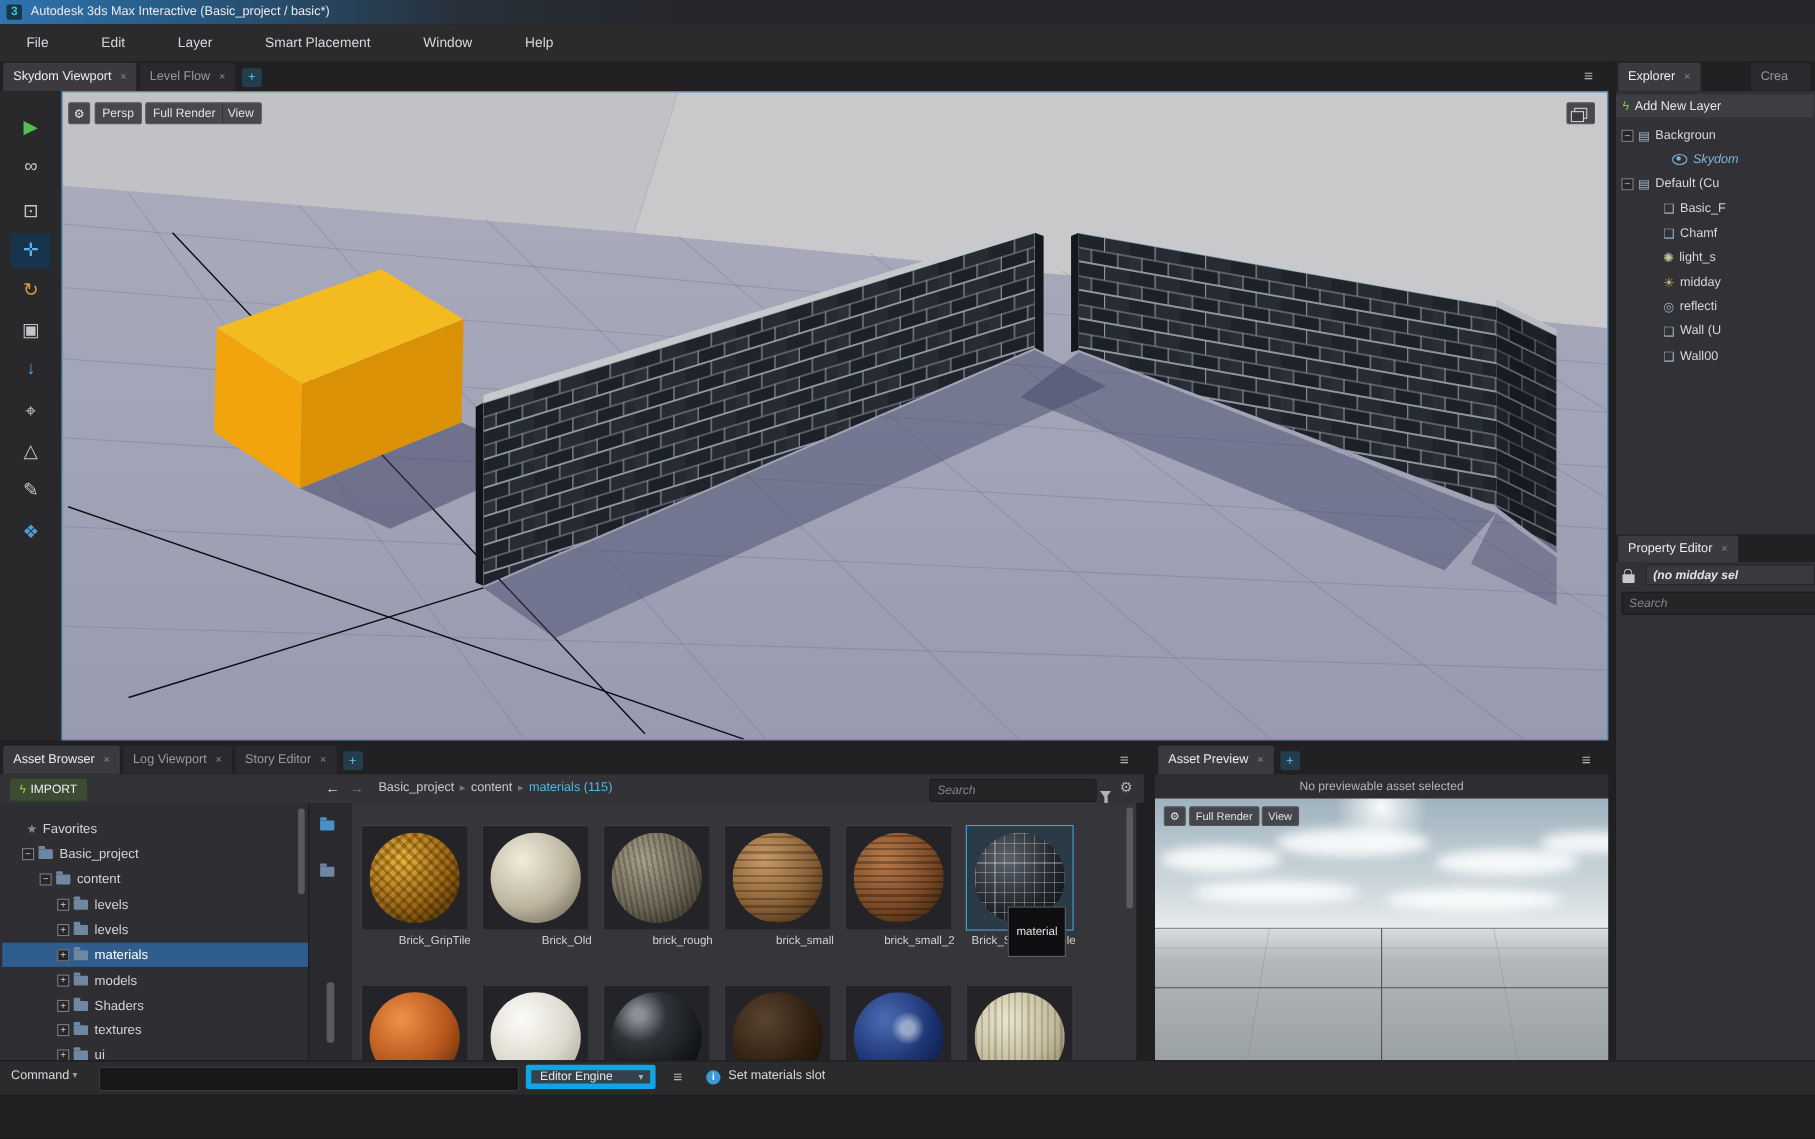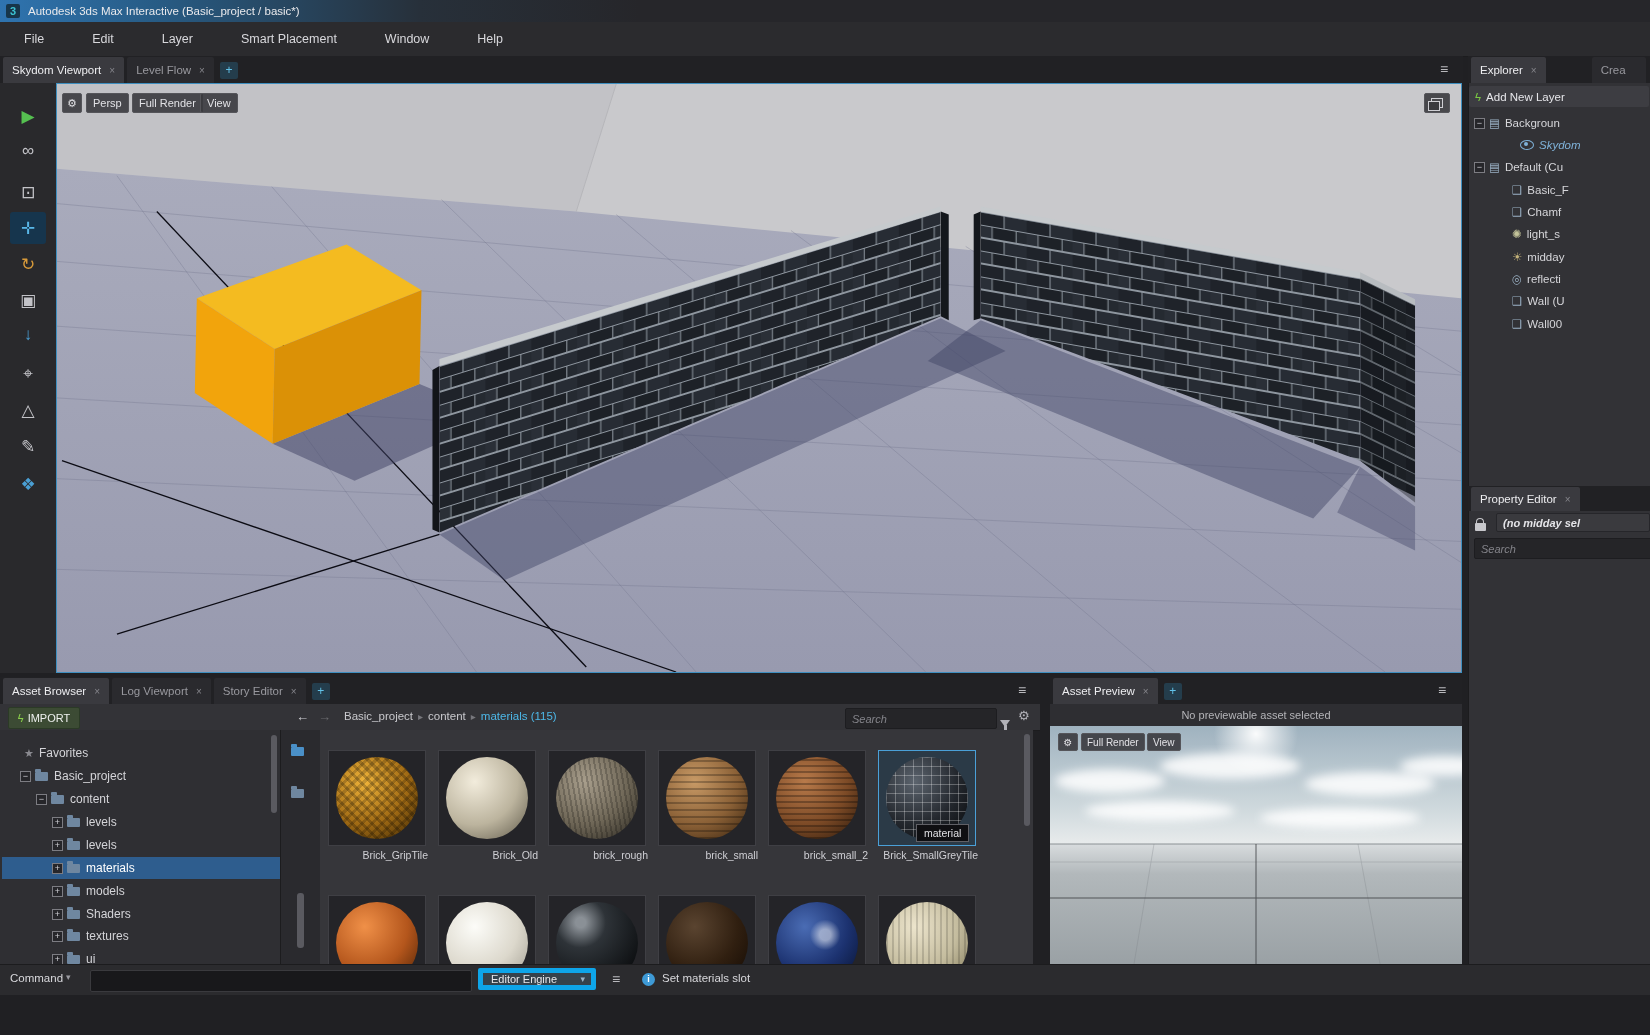--- a/index.html
+++ b/index.html
@@ -67,21 +67,21 @@
   .s3{background:repeating-linear-gradient(80deg,rgba(0,0,0,.2) 0 2px,rgba(0,0,0,0) 2px 5px),radial-gradient(circle at 35% 30%,#a89e8c,#6e6656 55%,#36322a 92%);}
   .s4{background:repeating-linear-gradient(0deg,rgba(0,0,0,.25) 0 2px,rgba(0,0,0,0) 2px 7px),radial-gradient(circle at 35% 30%,#c89a66,#8a6036 55%,#442c14 92%);}
   .s5{background:repeating-linear-gradient(0deg,rgba(0,0,0,.28) 0 2px,rgba(0,0,0,0) 2px 6px),radial-gradient(circle at 35% 30%,#b87a4a,#7c4a26 55%,#3a2210 92%);}
   .s6{background:repeating-linear-gradient(0deg,rgba(255,255,255,.28) 0 1px,rgba(0,0,0,0) 1px 9px),repeating-linear-gradient(90deg,rgba(255,255,255,.28) 0 1px,rgba(0,0,0,0) 1px 9px),radial-gradient(circle at 35% 30%,#5c646e,#23272d 55%,#0b0d10 92%);}
   .r1{background:radial-gradient(circle at 35% 30%,#f09048,#b4561c 55%,#5a2808 92%);}
   .r2{background:radial-gradient(circle at 35% 30%,#fcfcf8,#dcd8cc 55%,#a8a498 92%);}
   .r3{background:radial-gradient(circle at 30% 25%,#8a9096 0 6%,#2e3338 30%,#0a0c0e 85%);}
   .r4{background:radial-gradient(circle at 35% 30%,#5a4430,#301f10 55%,#170d05 92%);}
   .r5{background:radial-gradient(circle at 60% 40%,rgba(255,255,255,.5) 0 8%,rgba(255,255,255,0) 22%),radial-gradient(circle at 35% 30%,#4a6cb4,#1c3270 55%,#0a1638 92%);}
   .r6{background:repeating-linear-gradient(90deg,rgba(0,0,0,.15) 0 2px,rgba(0,0,0,0) 2px 6px),radial-gradient(circle at 35% 30%,#ece4cc,#c4bc9e 55%,#8a8262 92%);}
-  .tooltip{position:absolute;background:#0f0f12;border:1px solid #606066;color:#e0e0e4;font-size:10.5px;padding:2px 7px;white-space:nowrap;}
+  .tooltip{position:absolute;background:#0f0f12;border:1px solid #606066;color:#e0e0e4;font-size:10.5px;padding:16px 7px;white-space:nowrap;}
   
   .apmsg{left:1050px;top:704px;width:412px;height:22px;background:#2e2e32;color:#b4b4b8;font-size:11px;display:flex;align-items:center;justify-content:center;border-bottom:1px solid #1c1c1e;}
   .apreview{left:1050px;top:726px;width:412px;height:238px;background:#b8c0c6;overflow:hidden;}
   .pvbtn{position:absolute;height:18px;background:#3a3a3eE6;border:1px solid #55555a;color:#e2e2e6;font-size:10px;display:flex;align-items:center;justify-content:center;border-radius:2px;box-sizing:border-box;padding:0 5px;}
   
   .statusbar{left:0;top:964px;width:1650px;height:30px;background:#2b2b2e;border-top:1px solid #1c1c1e;color:#d8d8dc;font-size:11.5px;}
   .infoico{display:inline-block;width:13px;height:13px;border-radius:50%;background:#3e9ad6;color:#fff;font-weight:bold;font-size:9px;line-height:13px;text-align:center;}
   .enginebox{position:absolute;left:478px;top:3px;width:118px;height:22px;background:#35424c;border:5px solid #0ea5e9;border-radius:2px;display:flex;align-items:center;color:#e8e8ec;font-size:11px;box-sizing:border-box;}
   .restore{display:inline-block;width:10px;height:8px;border:1px solid #cfcfd4;position:relative;}
   .restore::before{content:"";position:absolute;left:-4px;top:2px;width:10px;height:8px;border:1px solid #cfcfd4;background:#3a3a3e;}

